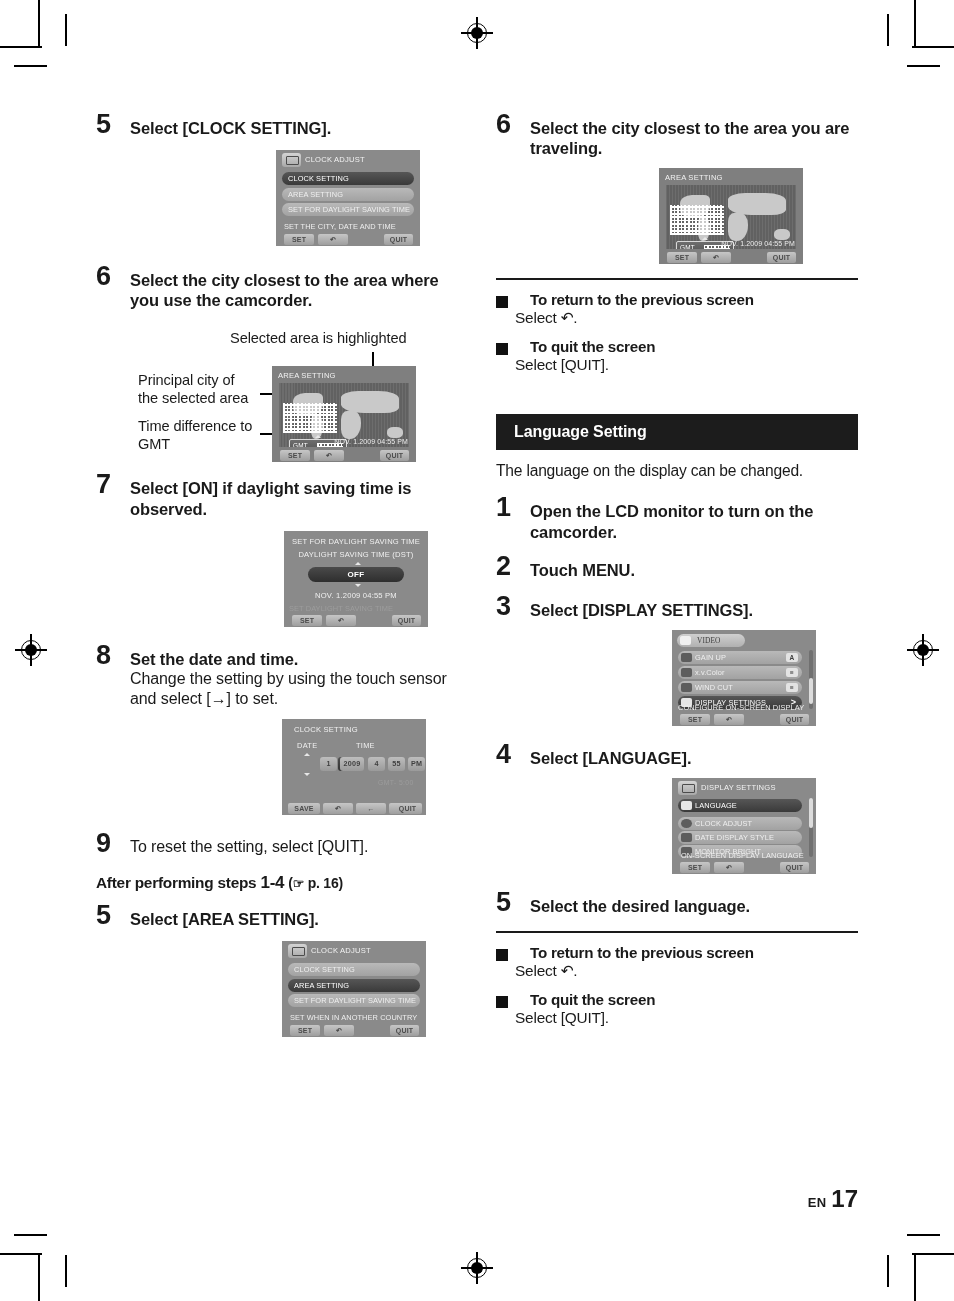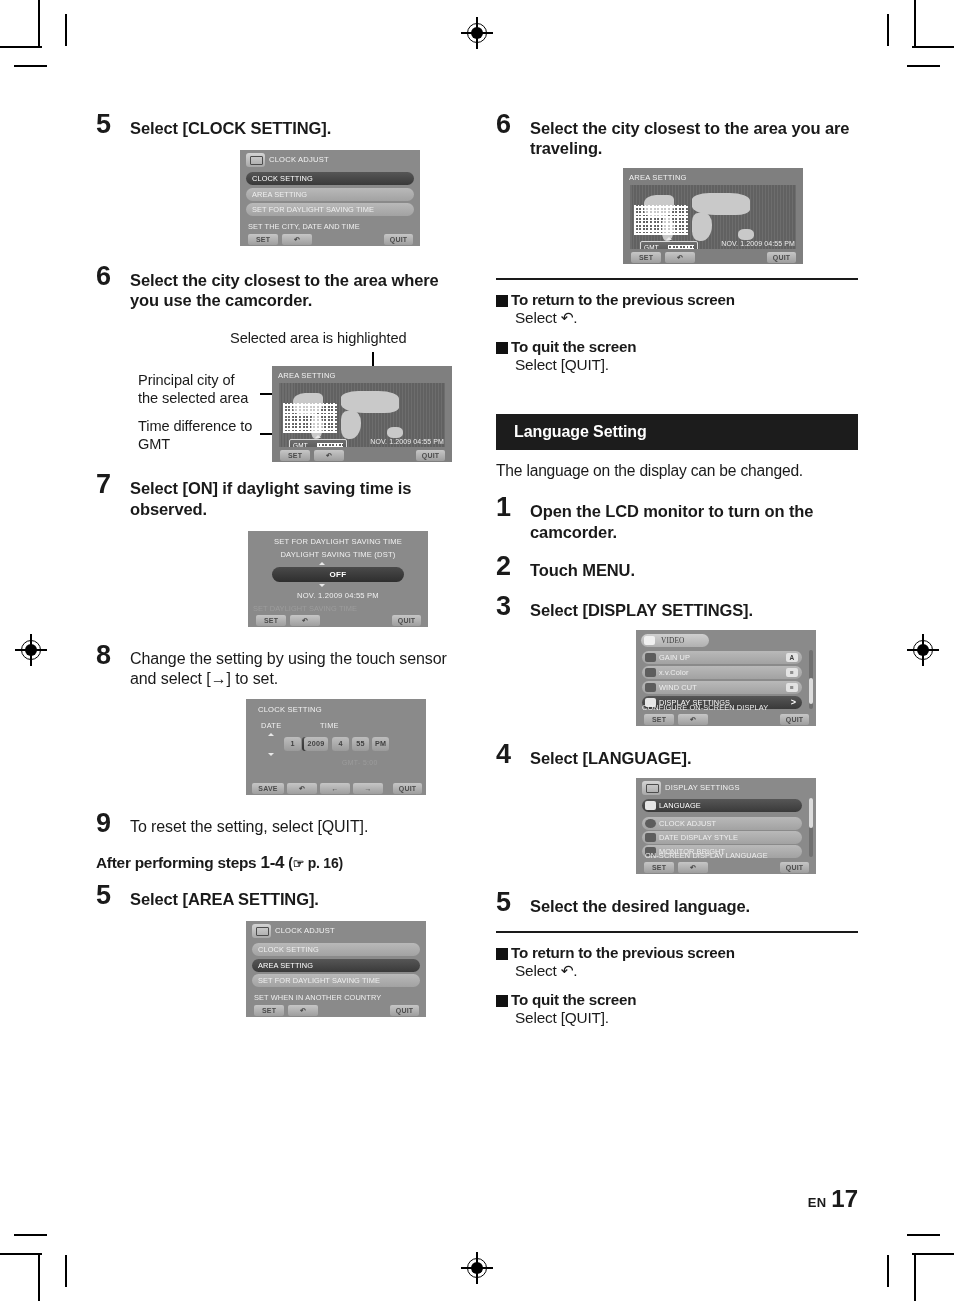--- a/index.html
+++ b/index.html
@@ -55,21 +55,21 @@
     letter-spacing: -0.1px;
   }
   .step-body {
     font-size: 16px; line-height: 1.26; font-weight: normal;
     letter-spacing: -0.1px;
   }
 
   
   .lcd {
     position: relative;
-    width: 180px; height: 96px;
+    width: 144px; height: 96px;
     background: #8a8a8a;
     font-family: "Liberation Sans", sans-serif;
     color: #ffffff;
     overflow: hidden;
     flex: none;
   }
   .lcd-row {
     position: absolute; left: 6px; right: 6px;
     height: 13px;
     border-radius: 7px;
@@ -227,21 +227,21 @@
     background: #1c1c1c; color: #ffffff;
     font-size: 16px; font-weight: bold;
     padding: 9px 0 9px 18px;
     letter-spacing: -0.1px;
   }
   .sec-desc { font-size: 15.6px; margin-top: 12px; letter-spacing: -0.2px; }
 
   
   .bullet-head {
     font-size: 15.2px; font-weight: bold; letter-spacing: -0.25px;
-    display: flex; align-items: center; gap: 3px;
+    display: flex; align-items: flex-end; gap: 22px;
   }
   .bullet-sq {
     display: inline-block; width: 12px; height: 12px;
     background: #111; flex: none; margin-top: 3px;
   }
   .bullet-body { font-size: 15.4px; margin-top: 1px; letter-spacing: -0.2px; }
 
   .rule { height: 2.2px; background: #1a1a1a; }
 
   
@@ -399,20 +399,21 @@
         <div class="lcd-bar">
           <div class="lcd-btn b-set">SET</div>
           <div class="lcd-btn b-back" style="left:42px;">↶</div>
           <div class="lcd-btn b-quit">QUIT</div>
         </div>
       </div>
     </div>
 
     <div class="step" style="margin-top:22px;">
       <div class="step-num">8</div>
+      <div class="step-title">Set the date and time.</div>
       <div class="step-body">Change the setting by using the touch sensor and select [→] to set.</div>
     </div>
     <div class="screen-wrap" style="margin-top:10px; padding-right:32px;">
       <div class="lcd">
         <div class="lcd-head" style="left:12px; top:6px;">CLOCK SETTING</div>
         <div class="cs-label" style="left:15px; top:22px;">DATE</div>
         <div class="cs-label" style="left:74px; top:22px;">TIME</div>
         <div class="caret-up" style="left:22px; top:34px;"></div>
         <div class="cs-cell sel" style="left:11px; top:38px; width:24px;">NOV</div>
         <div class="caret-dn" style="left:22px; top:54px;"></div>

